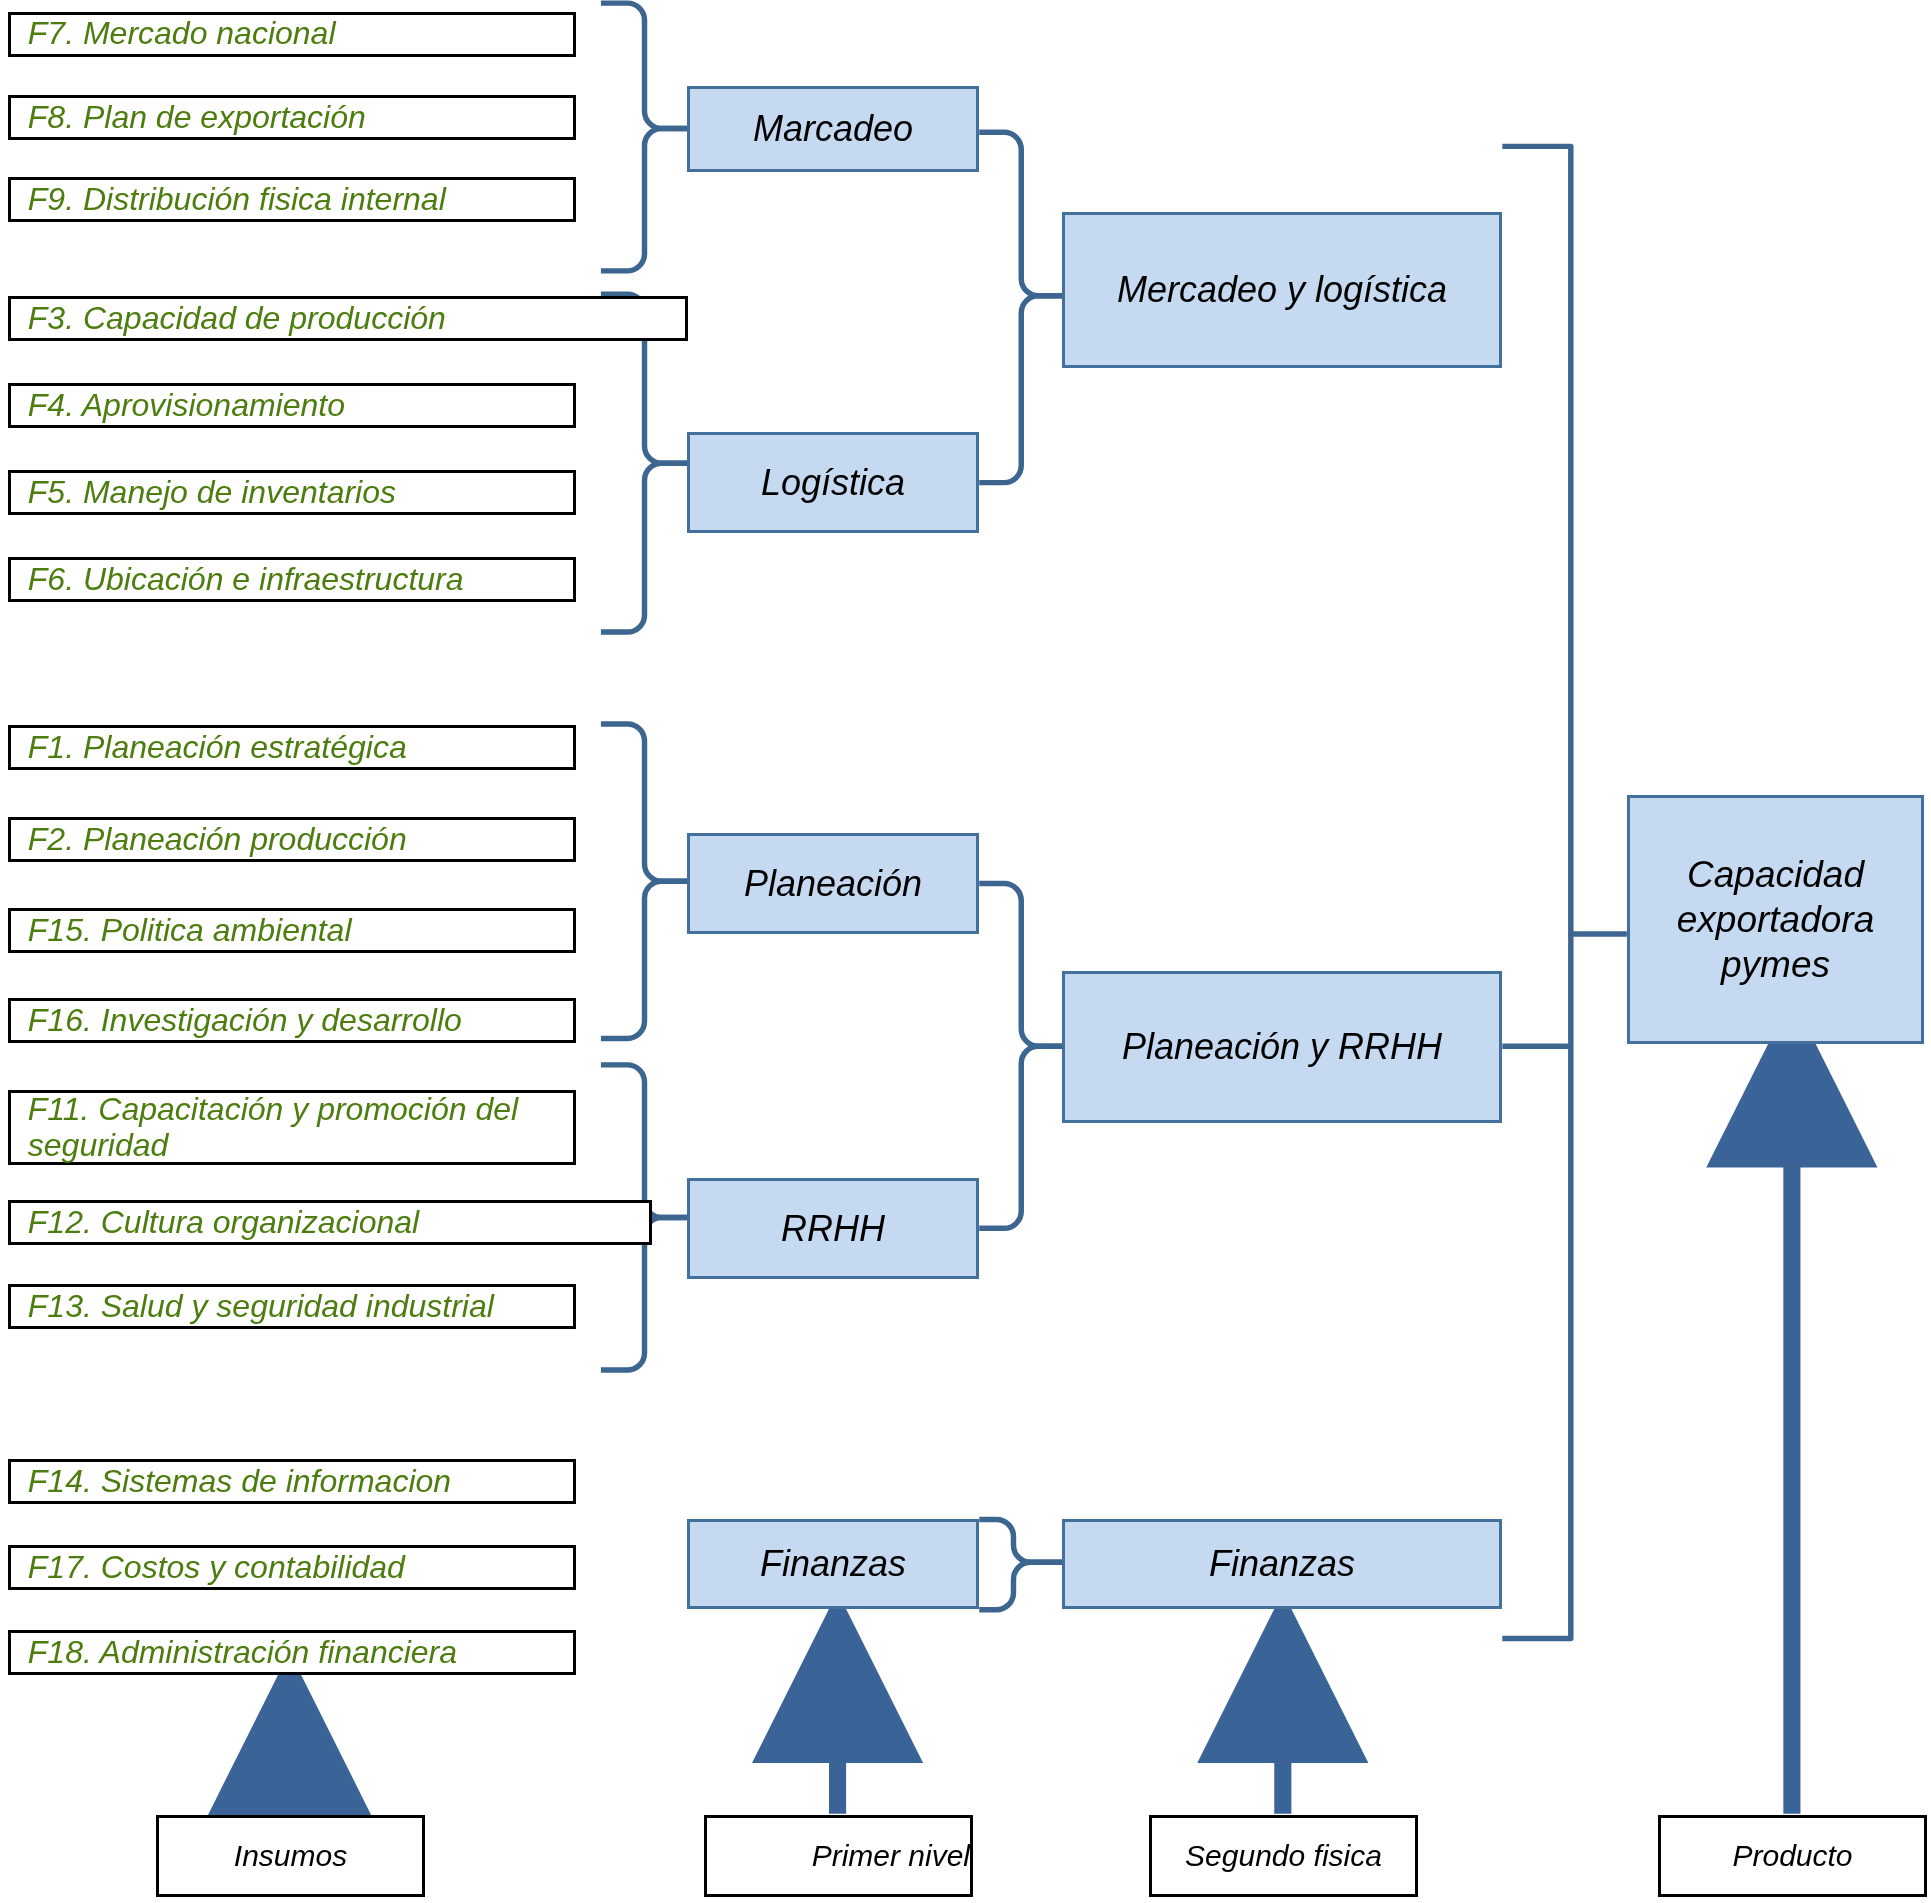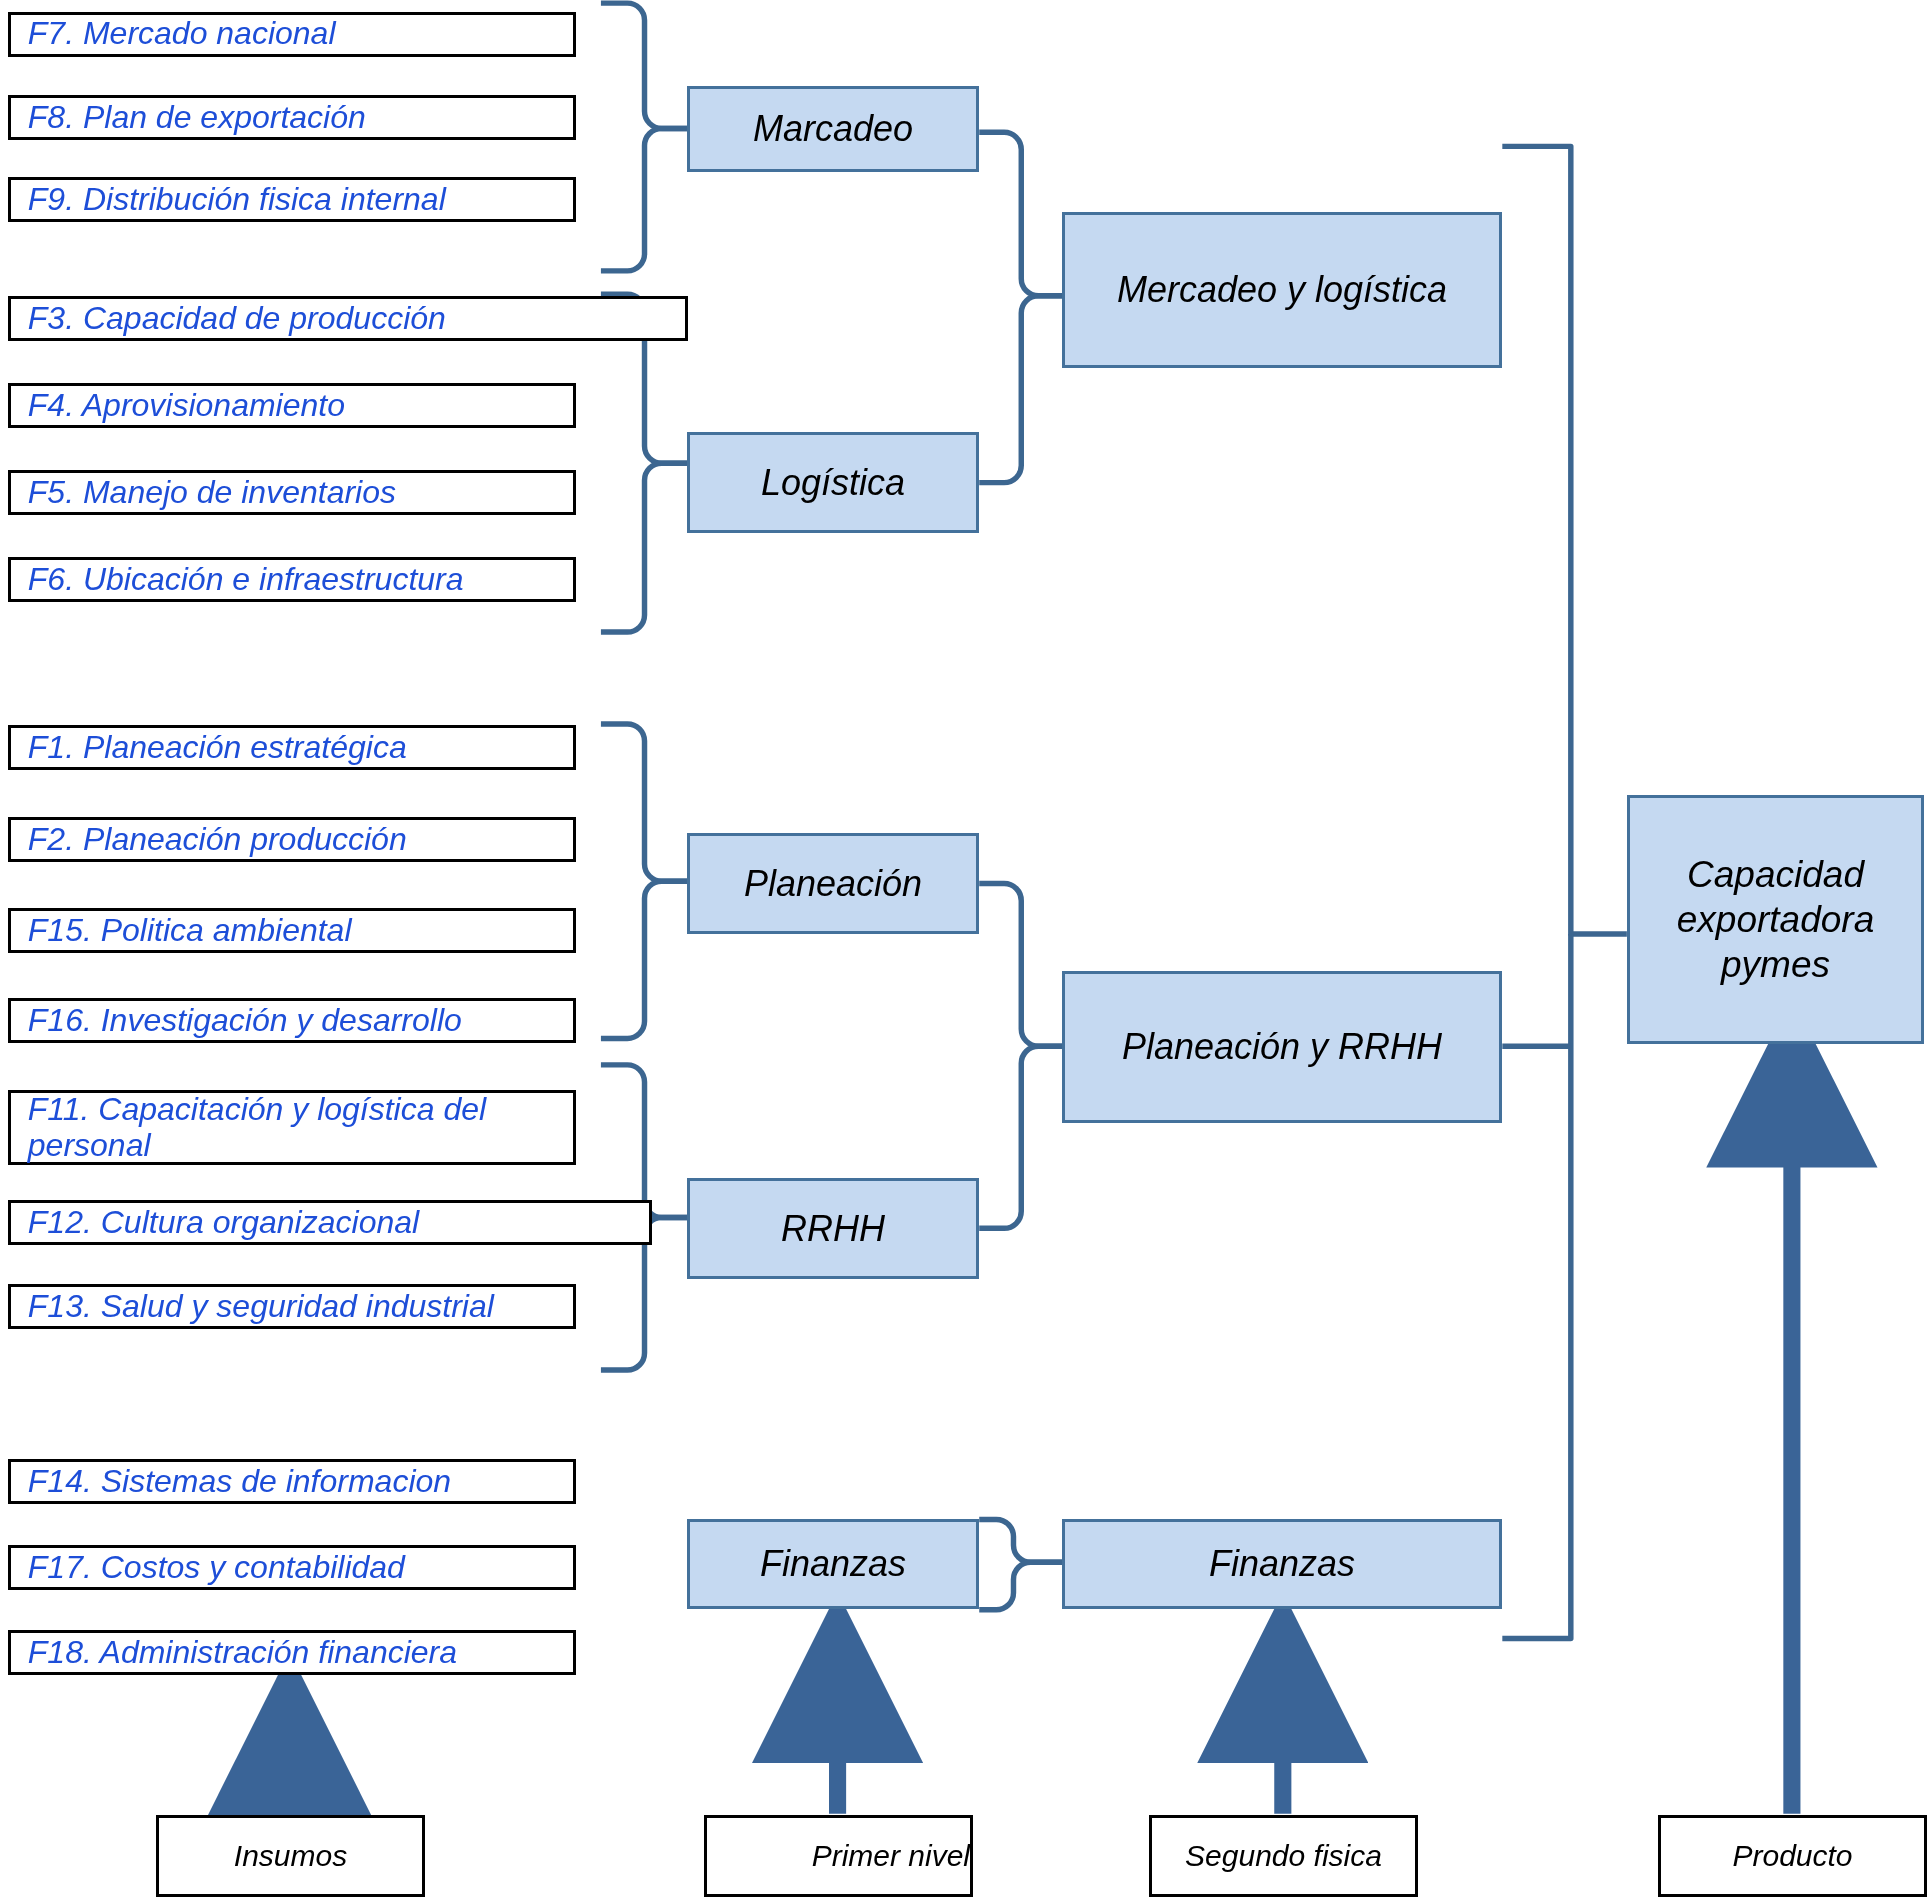--- a/index.html
+++ b/index.html
@@ -4,21 +4,21 @@
 <style>
   html,body{margin:0;padding:0;background:#ffffff;}
   body{font-family:"Liberation Sans","DejaVu Sans",sans-serif;}
   #stage{position:relative;width:1932px;height:1904px;background:#fff;overflow:hidden;}
   #wires{position:absolute;left:0;top:0;width:1932px;height:1904px;pointer-events:none;}
   .node{position:absolute;box-sizing:border-box;display:flex;align-items:center;}
   
   .inputbox{
     background:#ffffff;border:3.1px solid #000000;
     padding-left:17px;padding-right:22px;
-    font-style:italic;font-size:32px;line-height:1.12;color:#1d4ed8;
+    font-style:italic;font-size:32px;line-height:1.12;color:#4d7c0f;
   }
   
   .legendbox{
     background:#ffffff;border:3.9px solid #000000;
     justify-content:center;text-align:center;
     font-style:italic;font-size:30px;color:#000;
   }
   
   .bluebox{
     background:#c5d9f1;border:3.1px solid #44719b;
@@ -106,21 +106,21 @@
     <span class="wrap">F2. Planeación producción</span>
   </div>
   <div class="node inputbox" style="left:7.8px;top:908px;width:568px;height:45px;">
     <span class="wrap">F15. Politica ambiental</span>
   </div>
   <div class="node inputbox" style="left:7.8px;top:998px;width:568px;height:45px;">
     <span class="wrap">F16. Investigación y desarrollo</span>
   </div>
 
   <div class="node inputbox" style="left:7.8px;top:1090px;width:568px;height:75px;">
-    <span class="wrap">F11. Capacitación y logística del personal</span>
+    <span class="wrap">F11. Capacitación y promoción del seguridad</span>
   </div>
   <div class="node inputbox" style="left:7.8px;top:1200px;width:644px;height:45px;">
     <span class="wrap">F12. Cultura organizacional</span>
   </div>
   <div class="node inputbox" style="left:7.8px;top:1284px;width:568px;height:45px;">
     <span class="wrap">F13. Salud y seguridad industrial</span>
   </div>
 
   <div class="node inputbox" style="left:7.8px;top:1459px;width:568px;height:45px;">
     <span class="wrap">F14. Sistemas de informacion</span>

